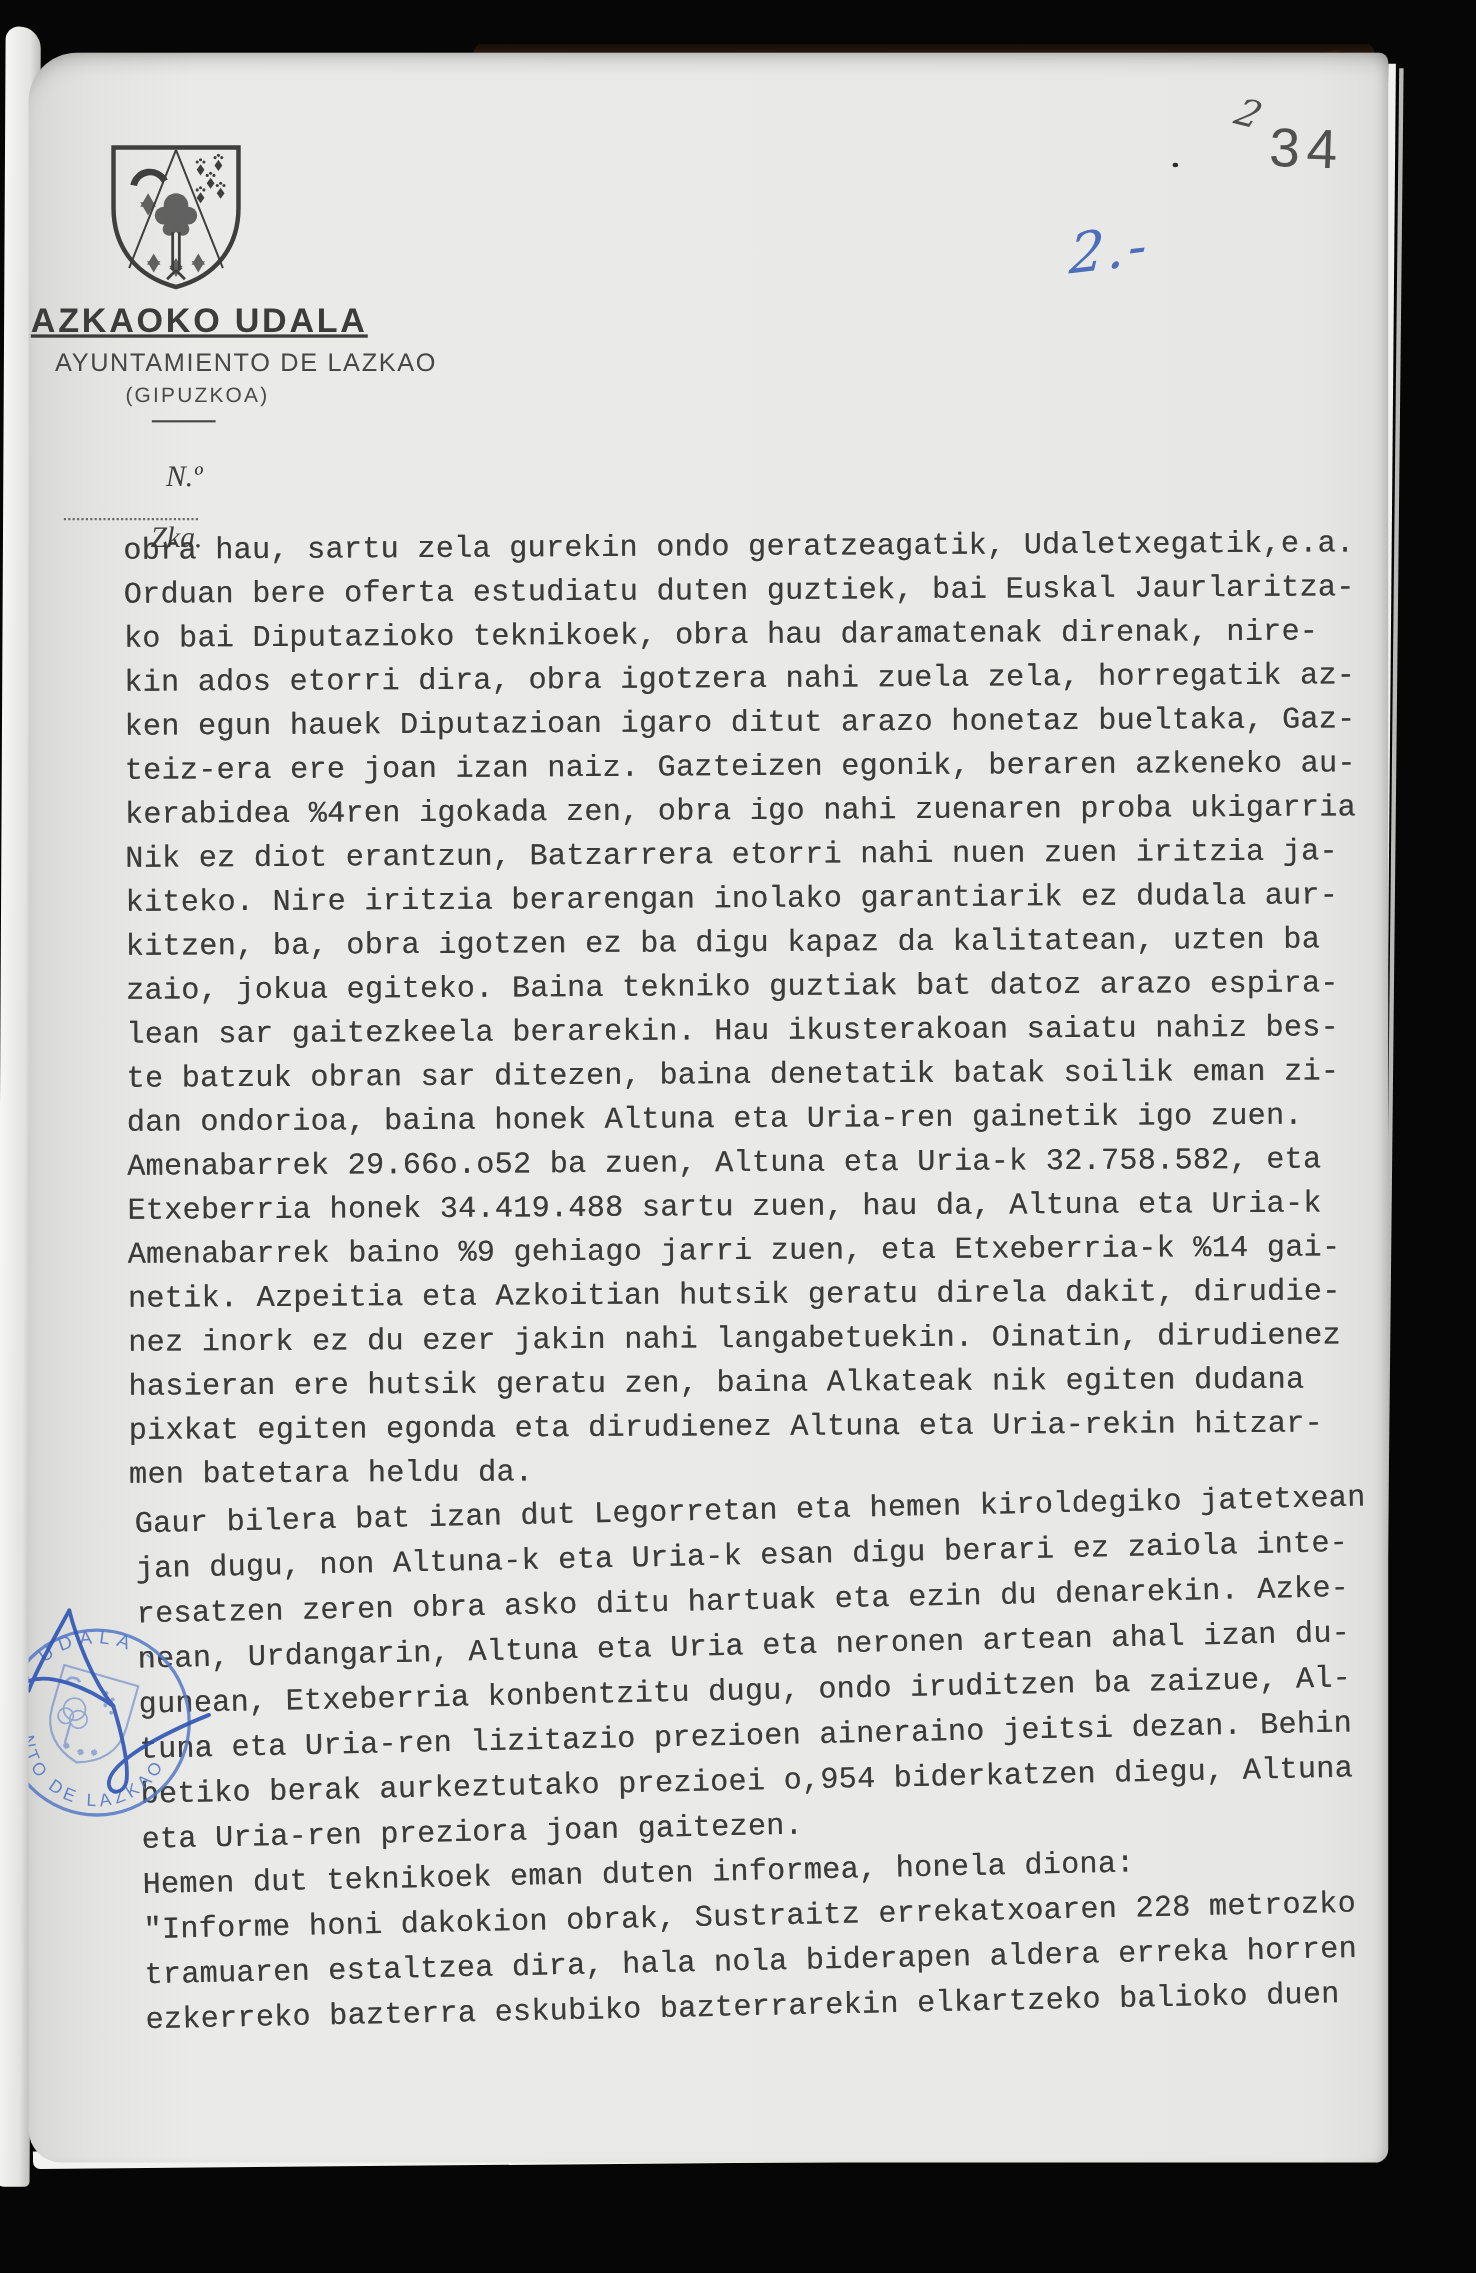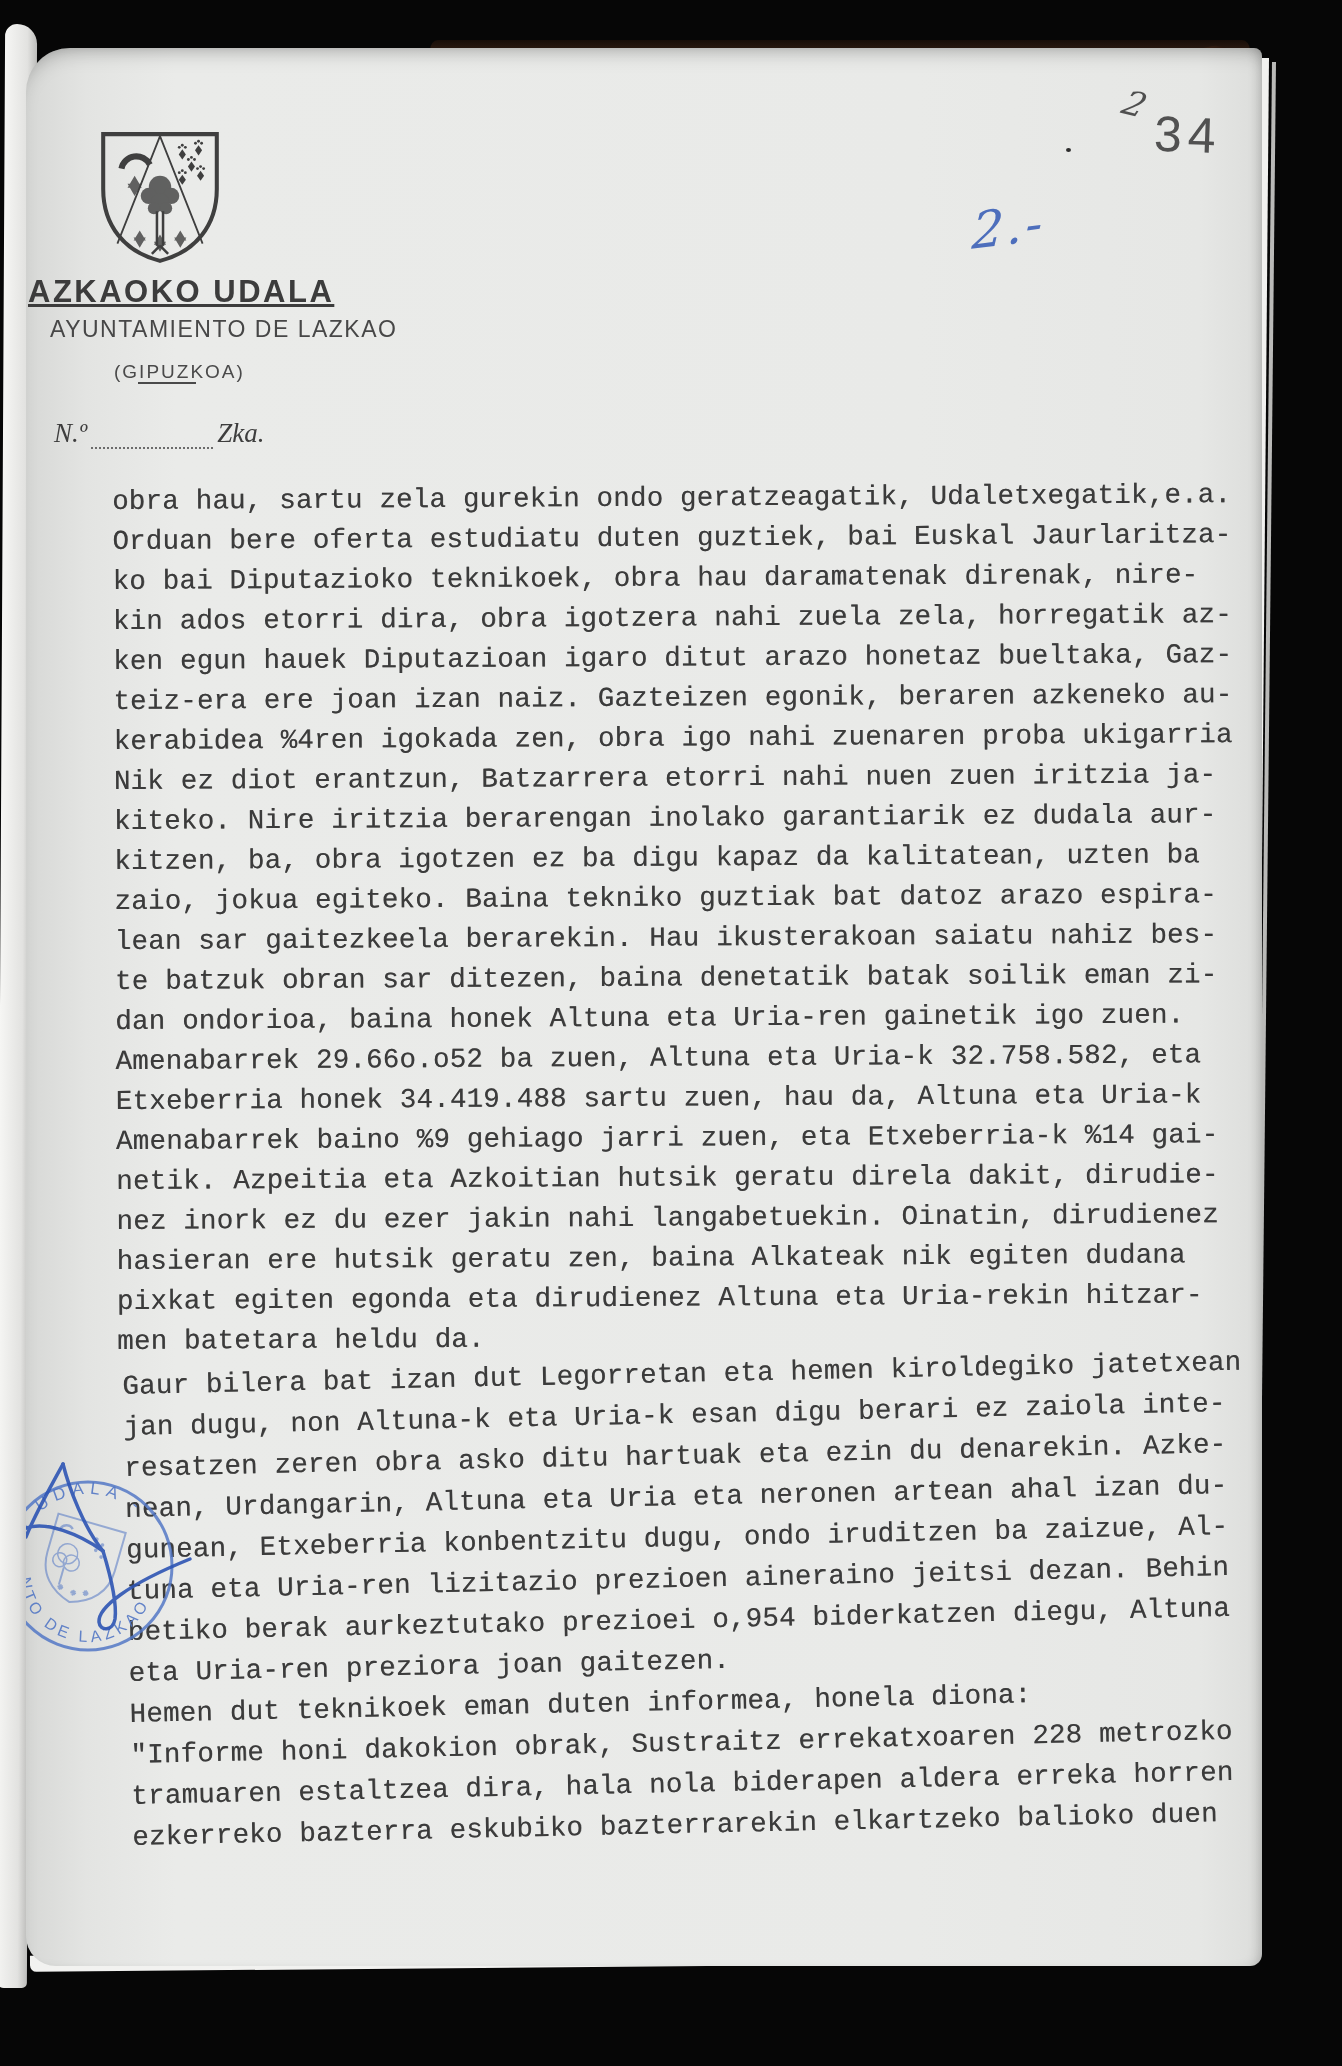--- a/index.html
+++ b/index.html
@@ -25,24 +25,24 @@
                 background:#f2f2f0;transform:rotate(-.5deg);border-radius:0 0 20px 8px;}
   
   .page{position:absolute;left:26px;top:48px;width:1236px;height:1918px;overflow:hidden;
         background:linear-gradient(90deg,#d7d8d6 0px,#e3e4e2 60px,#eaebe9 150px,#e9eae8 72%,#e6e7e5 95%,#dcdddb 100%);
         border-radius:44px 8px 12px 30px;
         box-shadow:inset 0 14px 22px -14px rgba(0,0,0,.35), inset -8px 0 14px -8px rgba(0,0,0,.25);}
   .crest{position:absolute;left:66px;top:78px;}
   .hdr-name{position:absolute;left:2px;top:226px;font-size:31px;font-weight:bold;
             letter-spacing:2.5px;color:#3c3c3c;white-space:nowrap;text-decoration:underline;}
   .hdr-ayto{position:absolute;left:24px;top:268px;font-size:23px;letter-spacing:1.5px;color:#474747;white-space:nowrap;}
-  .hdr-prov{position:absolute;left:88px;top:301px;font-size:19px;letter-spacing:2px;color:#4a4a4a;margin-top:12px;}
+  .hdr-prov{position:absolute;left:88px;top:301px;font-size:19px;letter-spacing:2px;color:#4a4a4a;}
   .hdr-rule{position:absolute;left:112px;top:334px;width:58px;height:2px;background:#4a4a4a;}
   .num-row{position:absolute;left:28px;top:370px;font-family:"Liberation Serif",serif;
-           font-style:italic;font-size:27px;color:#3e3e3e;display:flex;align-items:flex-end;}
+           font-style:italic;font-size:27px;color:#3e3e3e;display:flex;align-items:flex-end;flex-direction:column;}
   .leader{display:inline-block;width:122px;border-bottom:2px dotted #6b6b6b;height:22px;margin:0 4px;}
   
   .typed{position:absolute;font-family:"Liberation Mono","DejaVu Sans Mono",monospace;
          font-size:27.5px;color:#3b3b3b;letter-spacing:.2px;white-space:nowrap;
          text-shadow:.3px 0 0 rgba(40,40,40,.55);}
   .block-a{left:86px;top:434px;line-height:40px;transform:rotate(-.35deg);transform-origin:0 0;}
   .block-b{left:96px;top:1318px;line-height:41px;transform:rotate(-1.25deg);transform-origin:0 0;}
   
   .pencil-two{position:absolute;left:1098px;top:36px;font-family:"DejaVu Serif",serif;font-style:italic;
               font-size:34px;color:#4f4f4f;transform:rotate(14deg) skewX(-8deg);}

